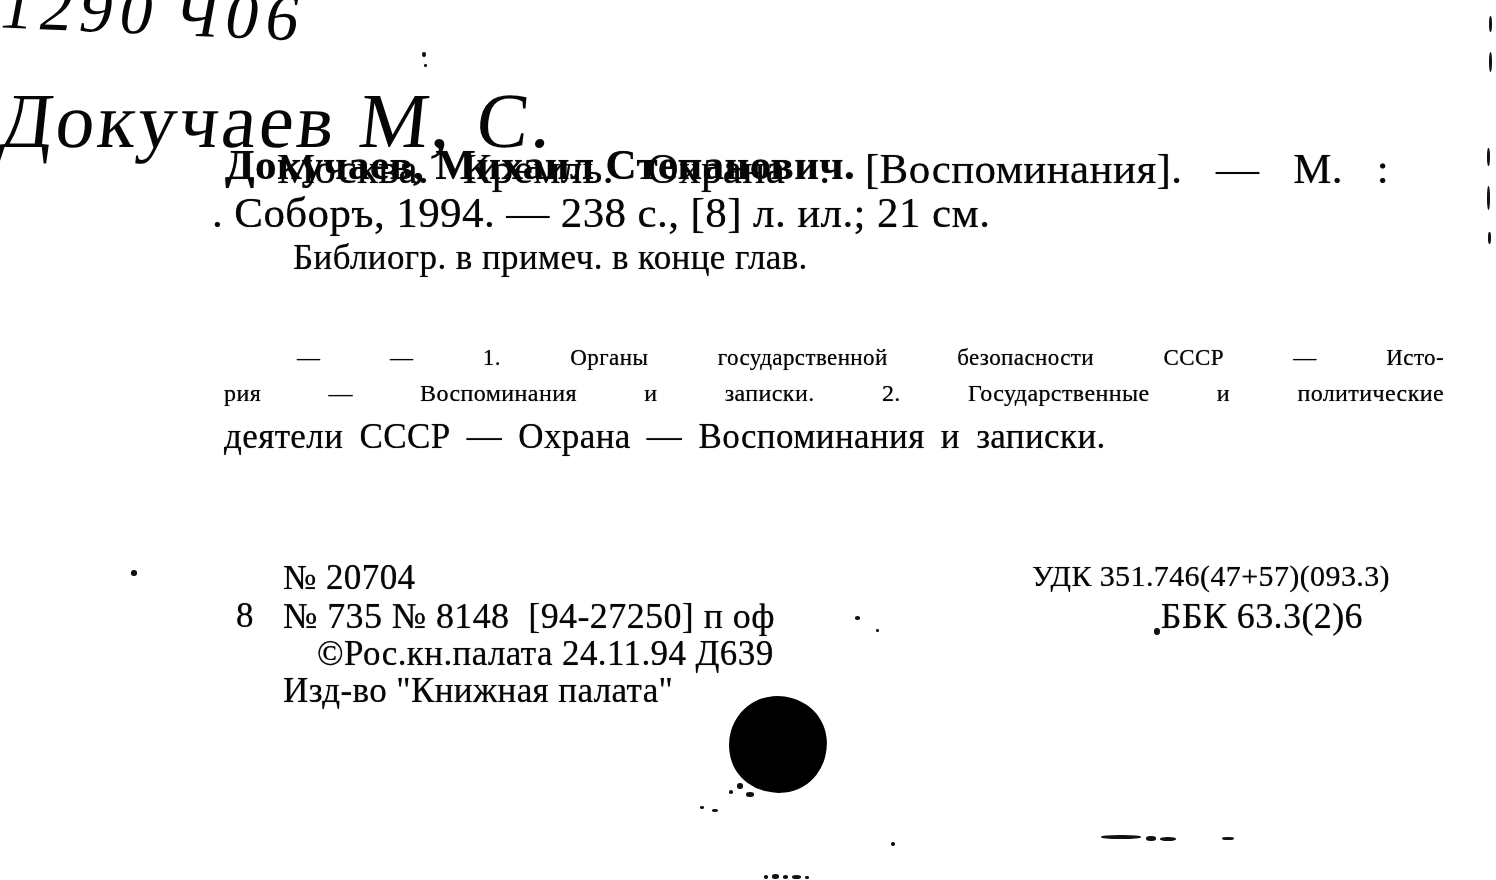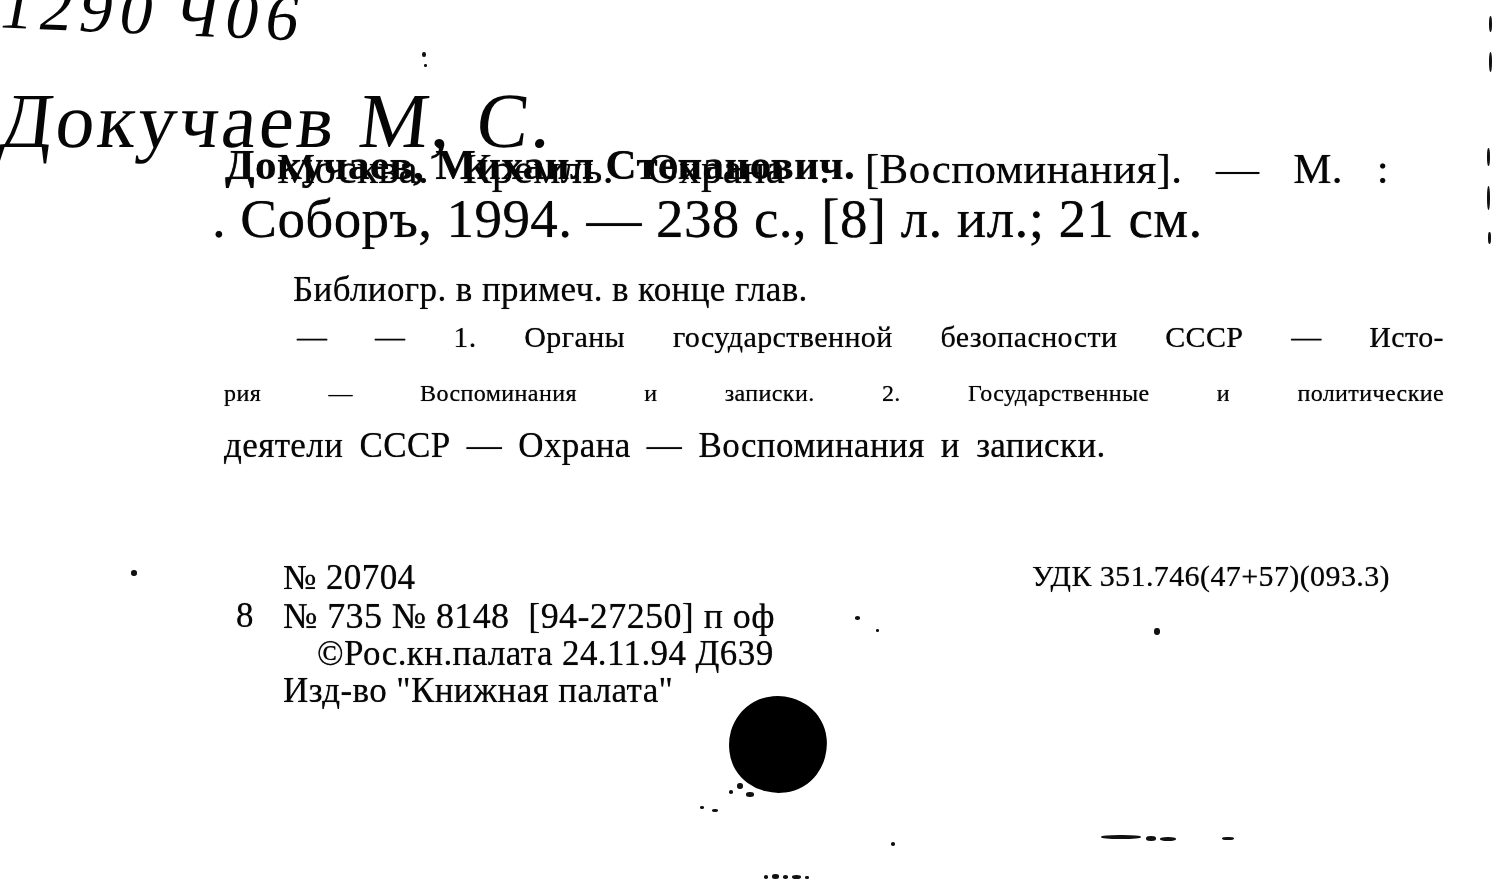--- a/index.html
+++ b/index.html
@@ -23,26 +23,26 @@
     text-align:justify;
     text-align-last:justify;
   }
   .bold{font-weight:700;}
   #hw-left{left:52px;top:10px;font-size:66px;letter-spacing:7px;transform:rotate(2.5deg) skewX(-8deg);}
   #hw-left .cls{margin-left:16px;border-top:7px solid #000;}
   #hw-right{left:836px;top:-4px;font-size:78px;letter-spacing:3px;transform:skewX(-6deg);}
   
   #author {left:225px;top:102px;font-size:43px;margin-top:40px;}
   #title1 {left:277px;top:146px;width:1112px;font-size:43px;}
-  #title2 {left:212px;top:190px;font-size:55px;}
-  #note   {left:293px;top:240px;font-size:35px;margin-top:32px;}
+  #title2 {left:212px;top:190px;font-size:43px;}
+  #note   {left:293px;top:240px;font-size:35px;}
   #isbn   {left:289px;top:273px;font-size:37px;}
-  #subj1  {left:297px;top:321px;width:1147px;font-size:30px;}
+  #subj1  {left:297px;top:346px;width:1147px;font-size:23px;}
   #subj2  {left:224px;top:381px;width:1220px;font-size:24px;}
-  #subj3  {left:224px;top:428px;font-size:35px;word-spacing:7px;text-align:right;}
+  #subj3  {left:224px;top:419px;font-size:35px;word-spacing:7px;text-align:right;}
   #acc    {left:283px;top:560px;font-size:35px;}
   #ser    {left:236px;top:598px;font-size:35px;}
   #ord    {left:283px;top:598px;font-size:36px;}
   #copy   {left:281px;top:636px;font-size:35px;margin-left:36px;}
   #pub    {left:283px;top:673px;font-size:35px;}
   #udc    {right:106px;top:560px;font-size:30px;}
   #bbk    {right:133px;top:598px;font-size:36px;}
   
   #blot{
     position:absolute;left:729px;top:696px;width:98px;height:97px;
@@ -70,20 +70,21 @@
   <div class="t justify" id="subj2">рия — Воспоминания и записки. 2. Государственные и политические</div>
   <div class="t" id="subj3">деятели СССР — Охрана — Воспоминания и записки.</div>
 
   <div class="t" id="acc">№ 20704</div>
   <div class="t" id="ser">8</div>
   <div class="t" id="ord">№ 735 № 8148  [94-27250] п оф</div>
   <div class="t" id="copy">©Рос.кн.палата 24.11.94 Д639</div>
   <div class="t" id="pub">Изд-во "Книжная палата"</div>
 
   <div class="t" id="udc">УДК 351.746(47+57)(093.3)</div>
+  <div class="t" id="bbk">ББК 63.3(2)6</div>
 
   <div id="blot"></div>
 
   <div id="noise">
       <div class="speck" style="left: 131px; top: 570px; width: 6px; height: 6px;"></div>
       <div class="speck" style="left: 422px; top: 52px; width: 4px; height: 5px;"></div>
       <div class="speck" style="left: 424px; top: 64px; width: 3px; height: 3px;"></div>
       <div class="speck" style="left: 855px; top: 616px; width: 5px; height: 4px;"></div>
       <div class="speck" style="left: 876px; top: 629px; width: 3px; height: 3px;"></div>
       <div class="speck" style="left: 1154px; top: 628px; width: 6px; height: 7px;"></div>

